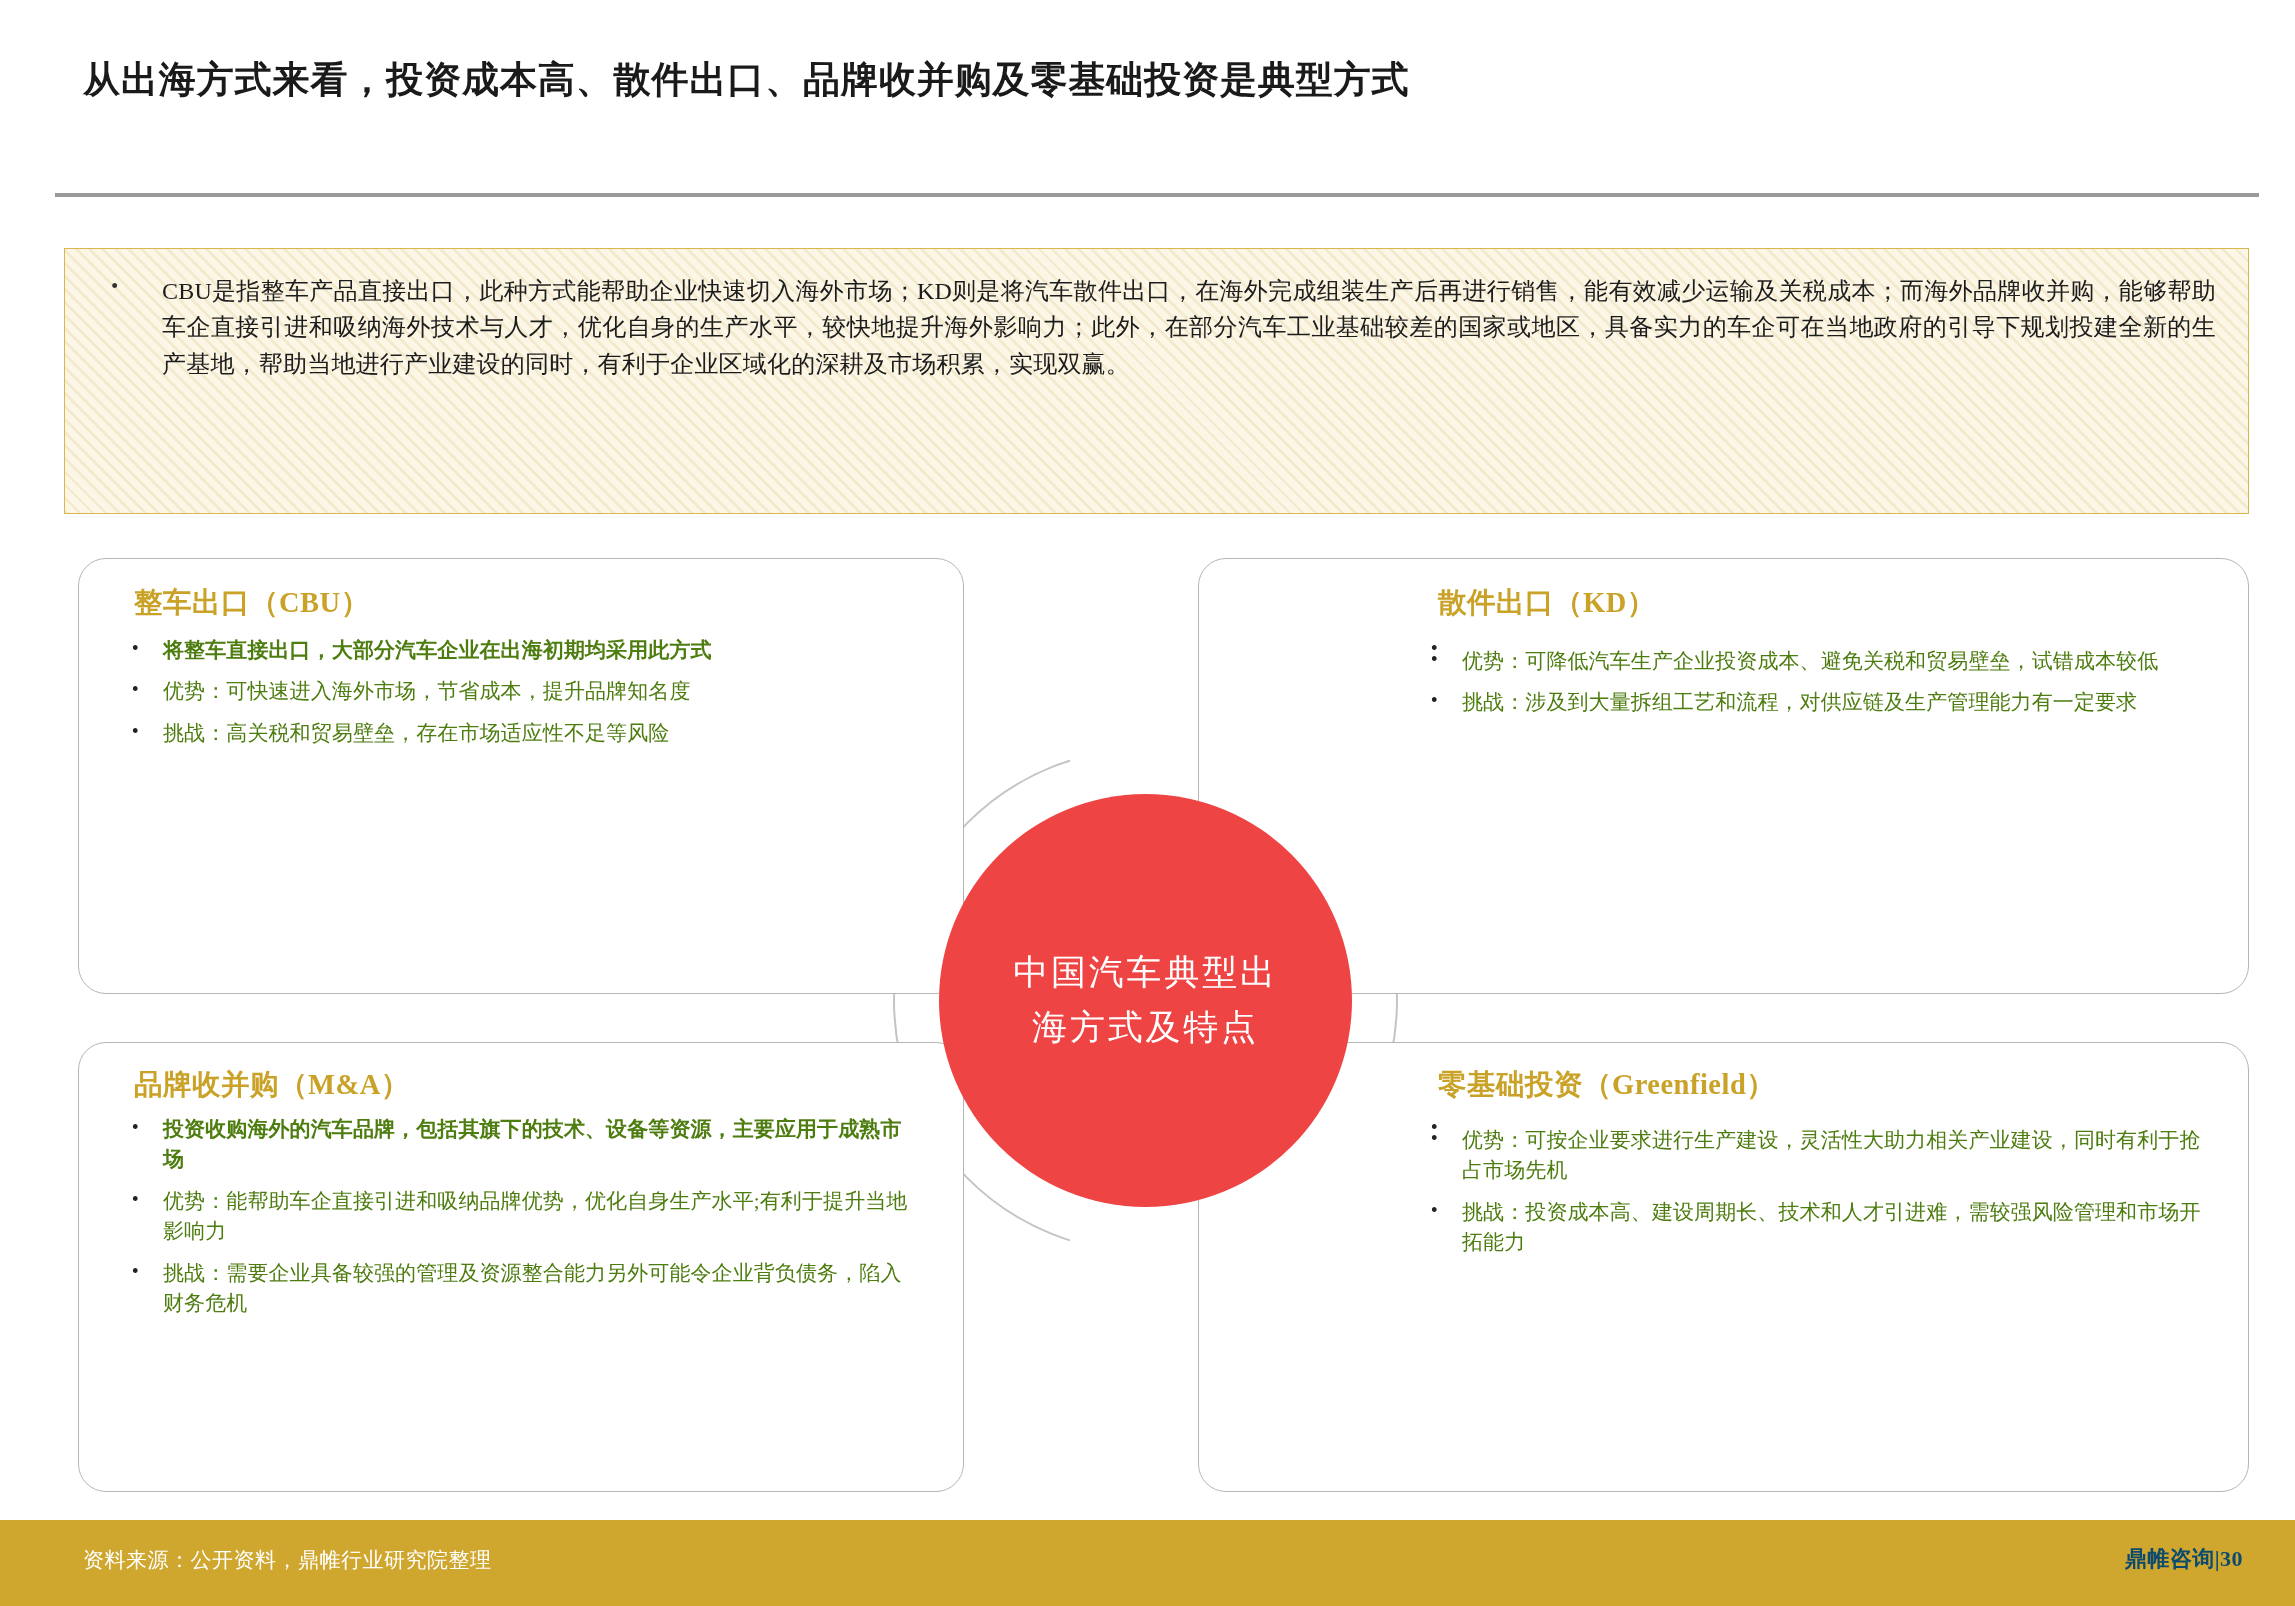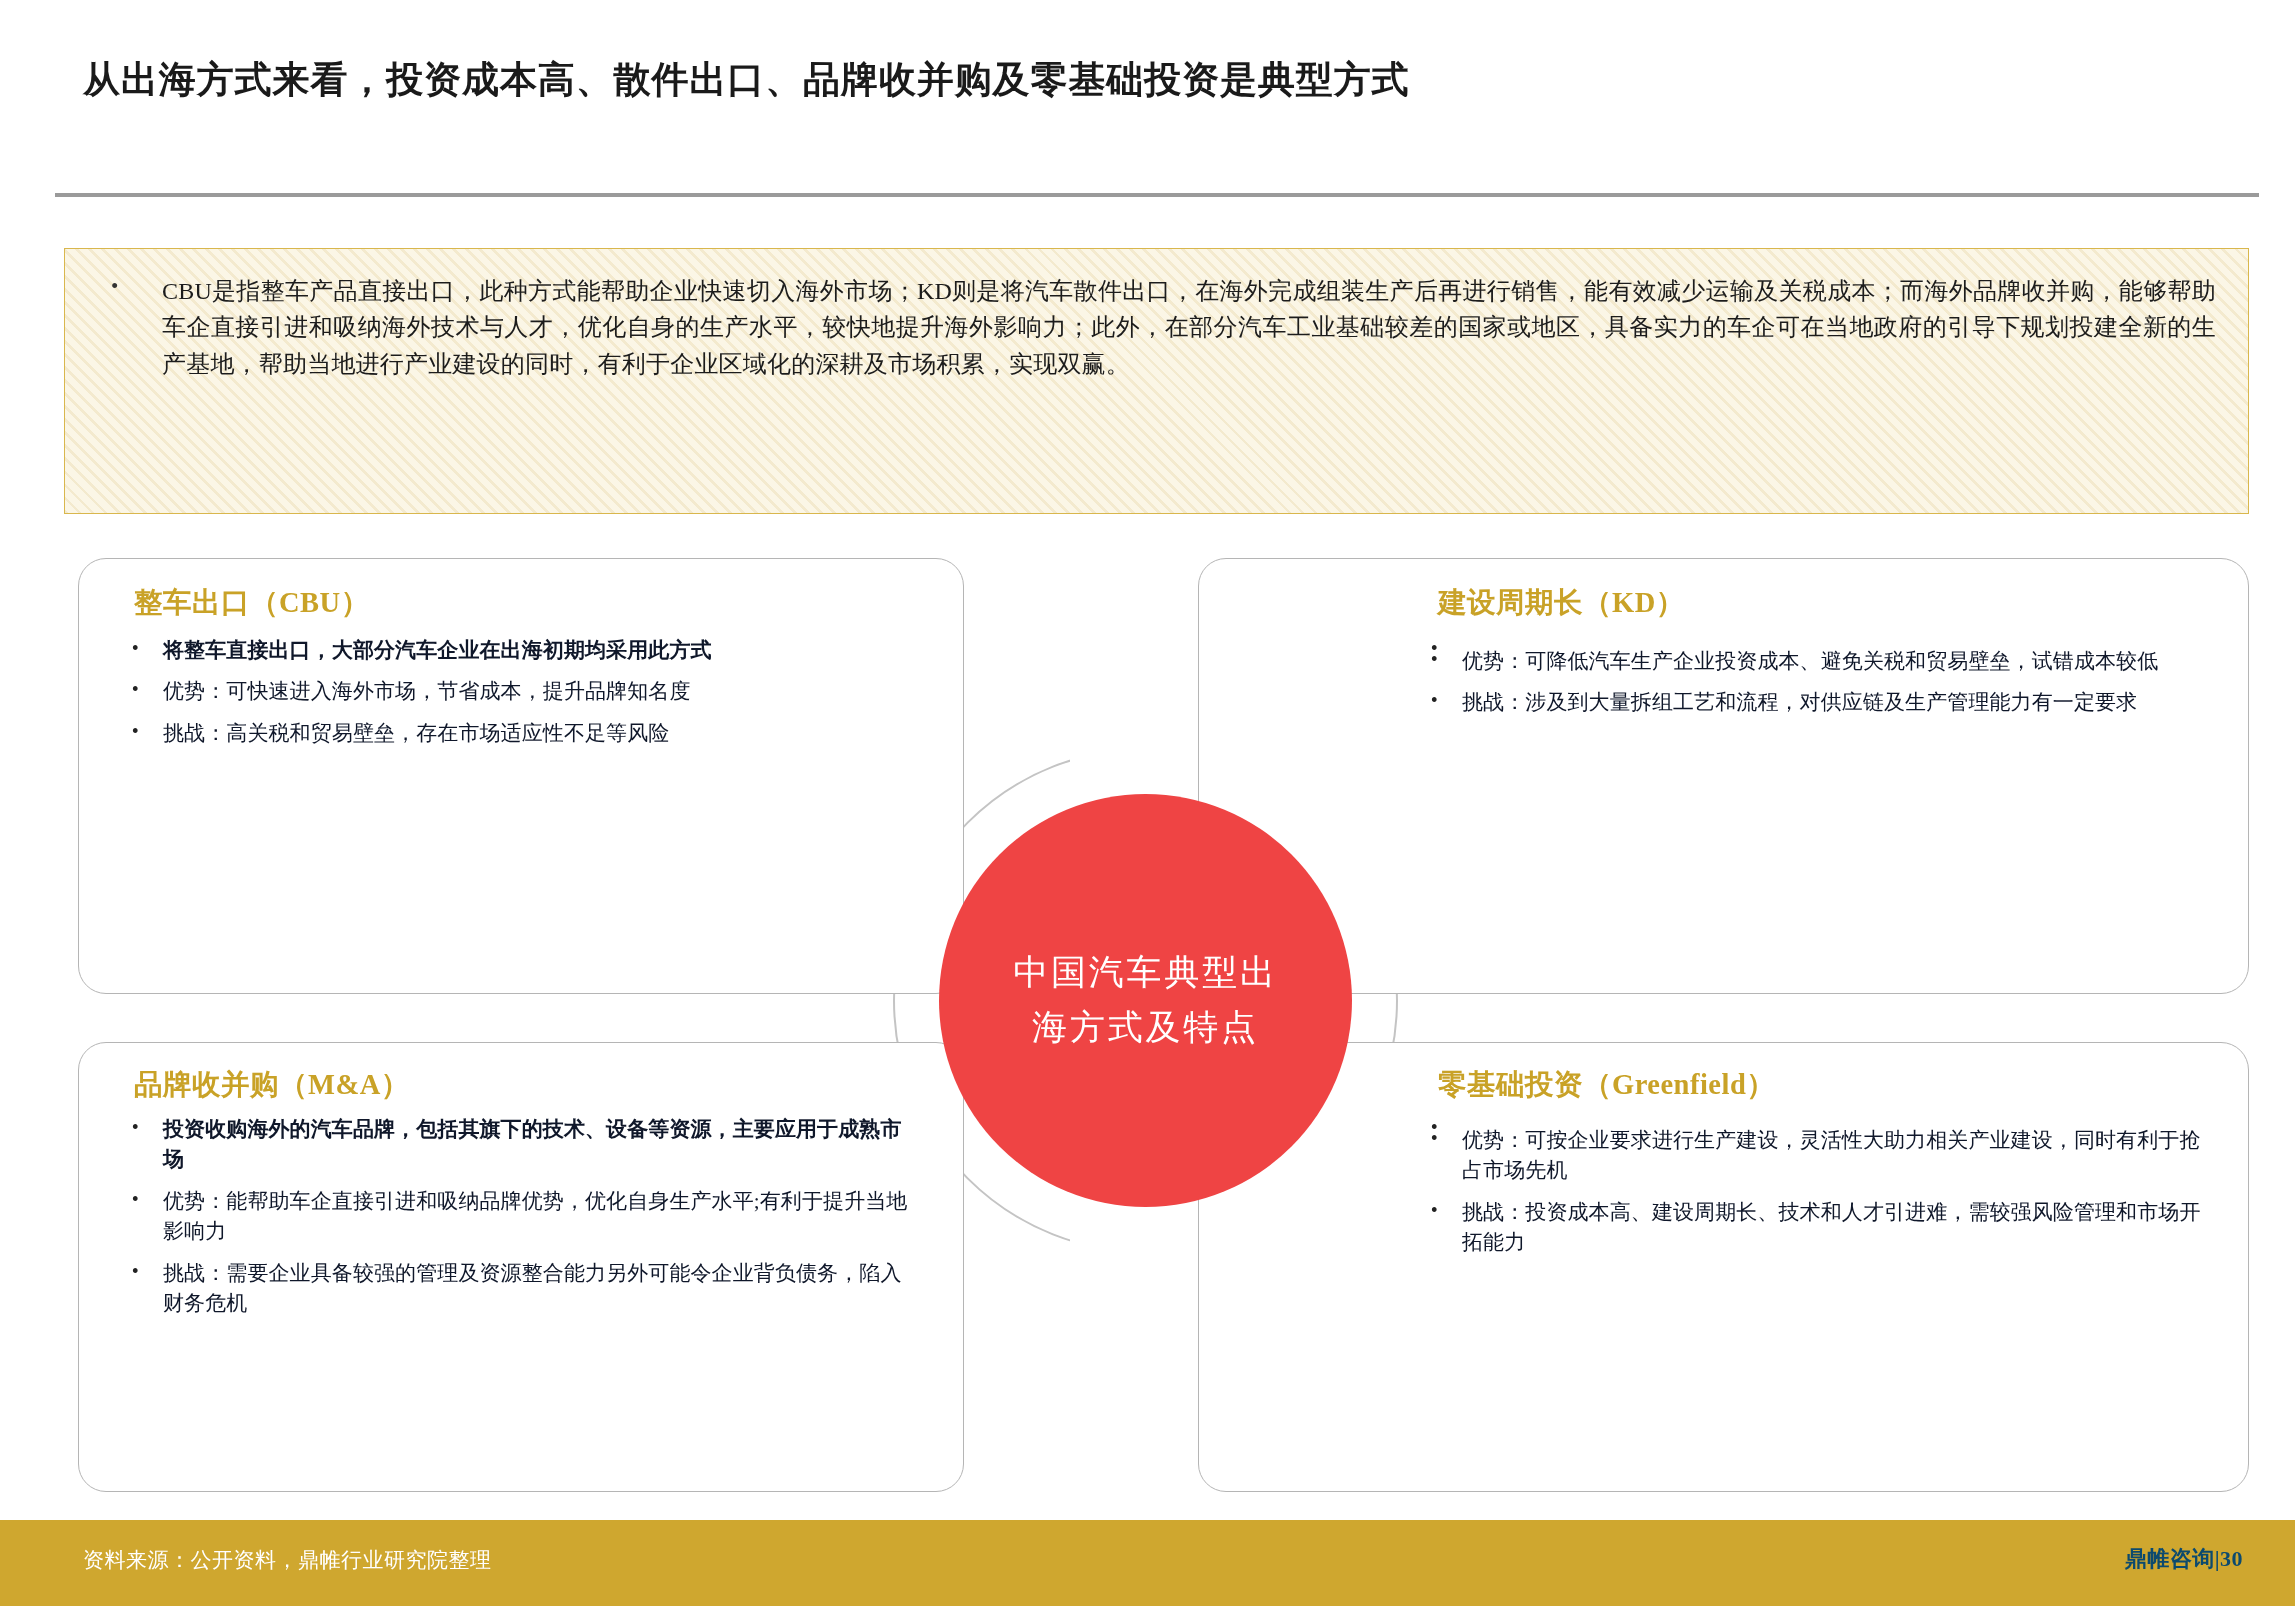--- a/index.html
+++ b/index.html
@@ -120,21 +120,21 @@
     position: absolute;
     left: 1.8px;
     top: 0.9px;
     font-size: 20px;
     color: #222;
     line-height: 1.25;
   }
   .bullet-text {
     font-size: 21px;
     line-height: 1.45;
-    color: #0f172a;
+    color: #4d7c0f;
     letter-spacing: 0.1px;
   }
   .bullet-row.strong .bullet-text {
     font-weight: bold;
   }
 
   
   .center-circle {
     position: absolute;
     left: 939px;
@@ -242,21 +242,21 @@
       <span class="bullet-text">优势：可快速进入海外市场，节省成本，提升品牌知名度</span>
     </div>
     <div class="bullet-row">
       <span class="bullet-dot">•</span>
       <span class="bullet-text">挑战：高关税和贸易壁垒，存在市场适应性不足等风险</span>
     </div>
   </div>
 </div>
 
 <div class="card card-kd">
-  <div class="card-title">建设周期长（KD）</div>
+  <div class="card-title">散件出口（KD）</div>
   <div class="bullets">
     <div class="bullet-row strong">
       <span class="bullet-dot">•</span>
     </div>
     <div class="bullet-row">
       <span class="bullet-dot">•</span>
       <span class="bullet-text">优势：可降低汽车生产企业投资成本、避免关税和贸易壁垒，试错成本较低</span>
     </div>
     <div class="bullet-row">
       <span class="bullet-dot">•</span>

